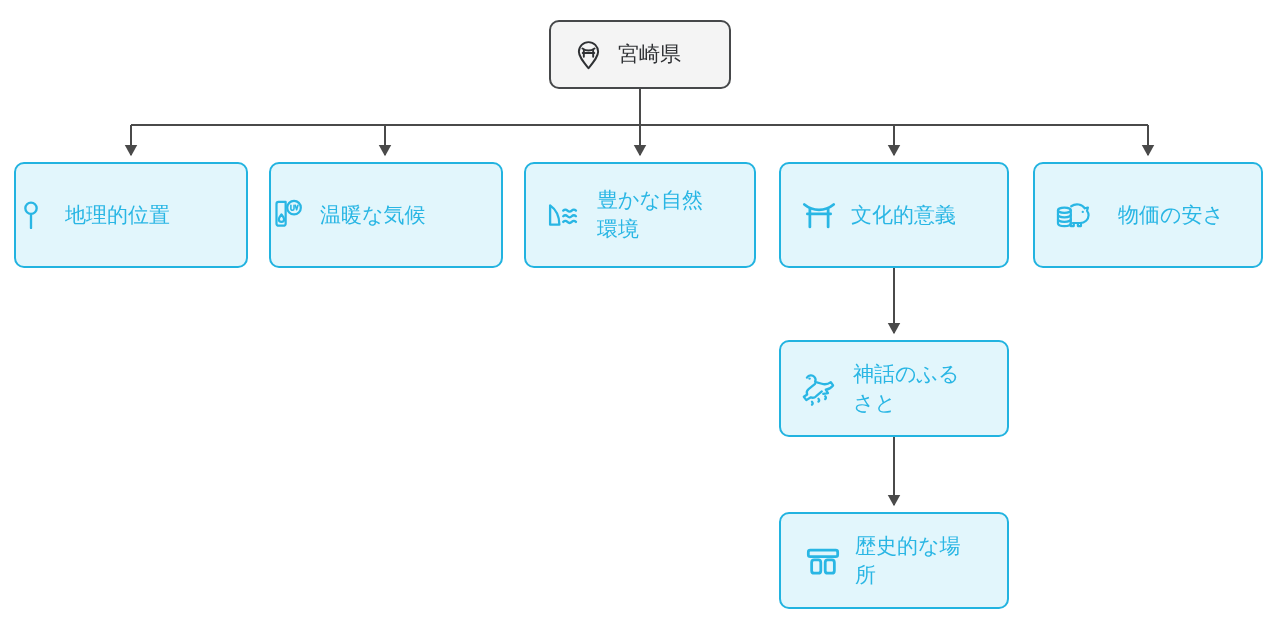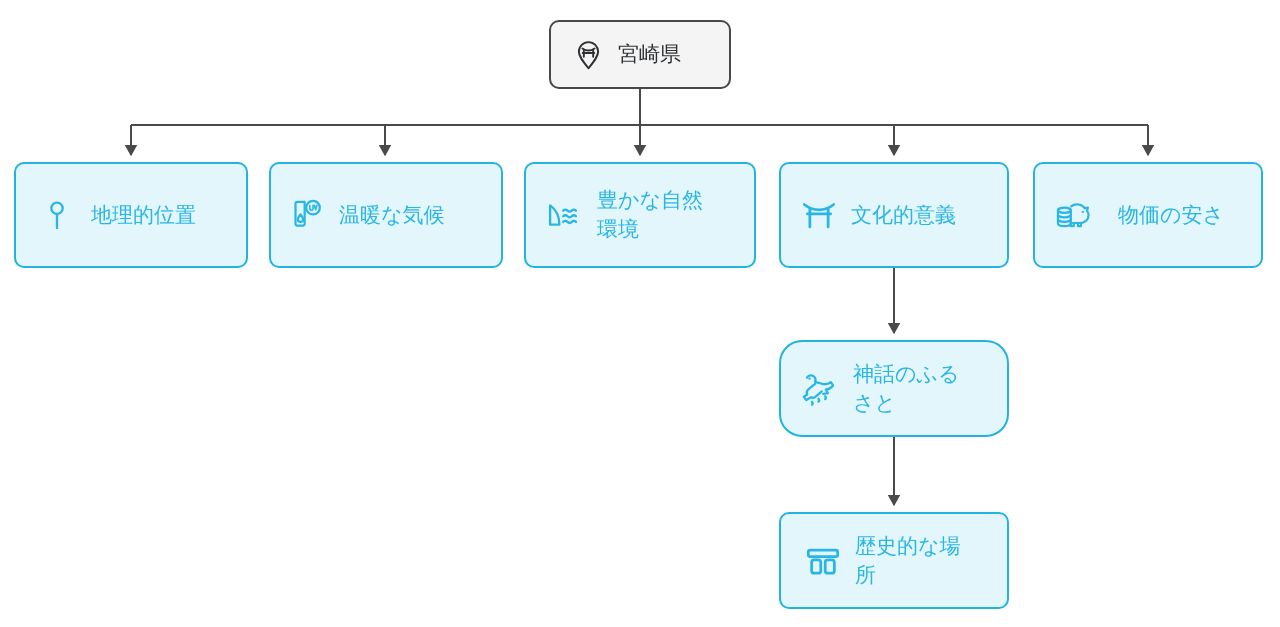--- a/index.html
+++ b/index.html
@@ -67,26 +67,26 @@
   
   .node-child {
     background: #e2f6fc;
     border-color: #22b3e0;
     height: 106px;
   }
   .node-child .label {
     color: #29b6e4;
     font-size: 21px;
   }
-  .n0 { left: 14px;   top: 162px; width: 234px; padding-left: 26px; gap: 19px; }
-  .n1 { left: 269px;  top: 162px; width: 234px; padding-left: 19px; gap: 15px; text-align: right; }
+  .n0 { left: 14px;   top: 162px; width: 234px; gap: 19px; }
+  .n1 { left: 269px;  top: 162px; width: 234px; gap: 15px; text-align: right; }
   .n2 { left: 524px;  top: 162px; width: 232px; padding-left: 20px; gap: 15px; }
   .n3 { left: 779px;  top: 162px; width: 230px; padding-left: 20px; gap: 14px; }
   .n4 { left: 1033px; top: 162px; width: 230px; padding-left: 20px; gap: 27px; }
-  .n5 { left: 779px;  top: 340px; width: 230px; height: 97px; padding-left: 18px; gap: 14px; border-radius: 23px; }
+  .n5 { left: 779px;  top: 340px; width: 230px; height: 97px; padding-left: 18px; gap: 14px; }
   .n6 { left: 779px;  top: 512px; width: 230px; height: 97px; padding-left: 24px; gap: 14px; }
 </style>
 </head>
 <body>
 
 <div id="canvas">
 
   <svg id="edges" viewBox="0 0 1280 627" xmlns="http://www.w3.org/2000/svg">
     <defs>
       <marker id="arrow" viewBox="0 0 12 12" refX="9" refY="6" markerWidth="7.5" markerHeight="7.5" orient="auto-start-reverse">

